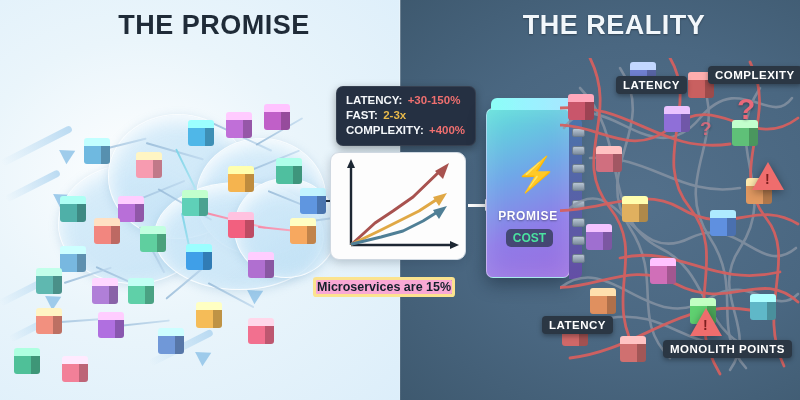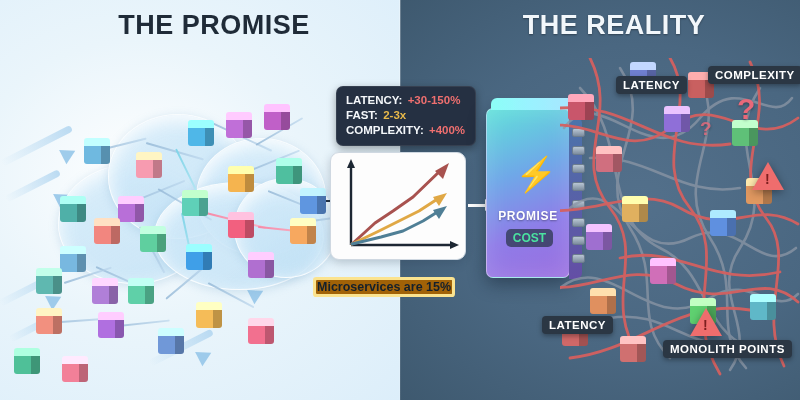--- a/index.html
+++ b/index.html
@@ -118,21 +118,21 @@
     box-shadow:0 3px 10px rgba(40,60,80,.25);
   }
   #chart-card svg { display:block; }
 
   
   #caption {
     position:absolute; left:316px; top:278px; width:175px;
     font-size:12.5px; font-weight:bold; line-height:18px; color:#14202c;
   }
   #caption span {
-    background:#a16207; box-shadow:0 0 0 3px #fbe38f; border-radius:1px;
+    background:#f9a8d4; box-shadow:0 0 0 3px #fbe38f; border-radius:1px;
     padding:0 1px;
   }
 
   
   #monolith {
     position:absolute; left:486px; top:108px; width:84px; height:170px;
     background:linear-gradient(160deg,#5fe0da 0%, #6fa8e8 38%, #8f7ce8 70%, #9a6fe0 100%);
     border-radius:7px;
     border:1px solid rgba(255,255,255,.45);
     box-shadow:0 6px 18px rgba(10,25,40,.45), inset 0 0 24px rgba(255,255,255,.16);

